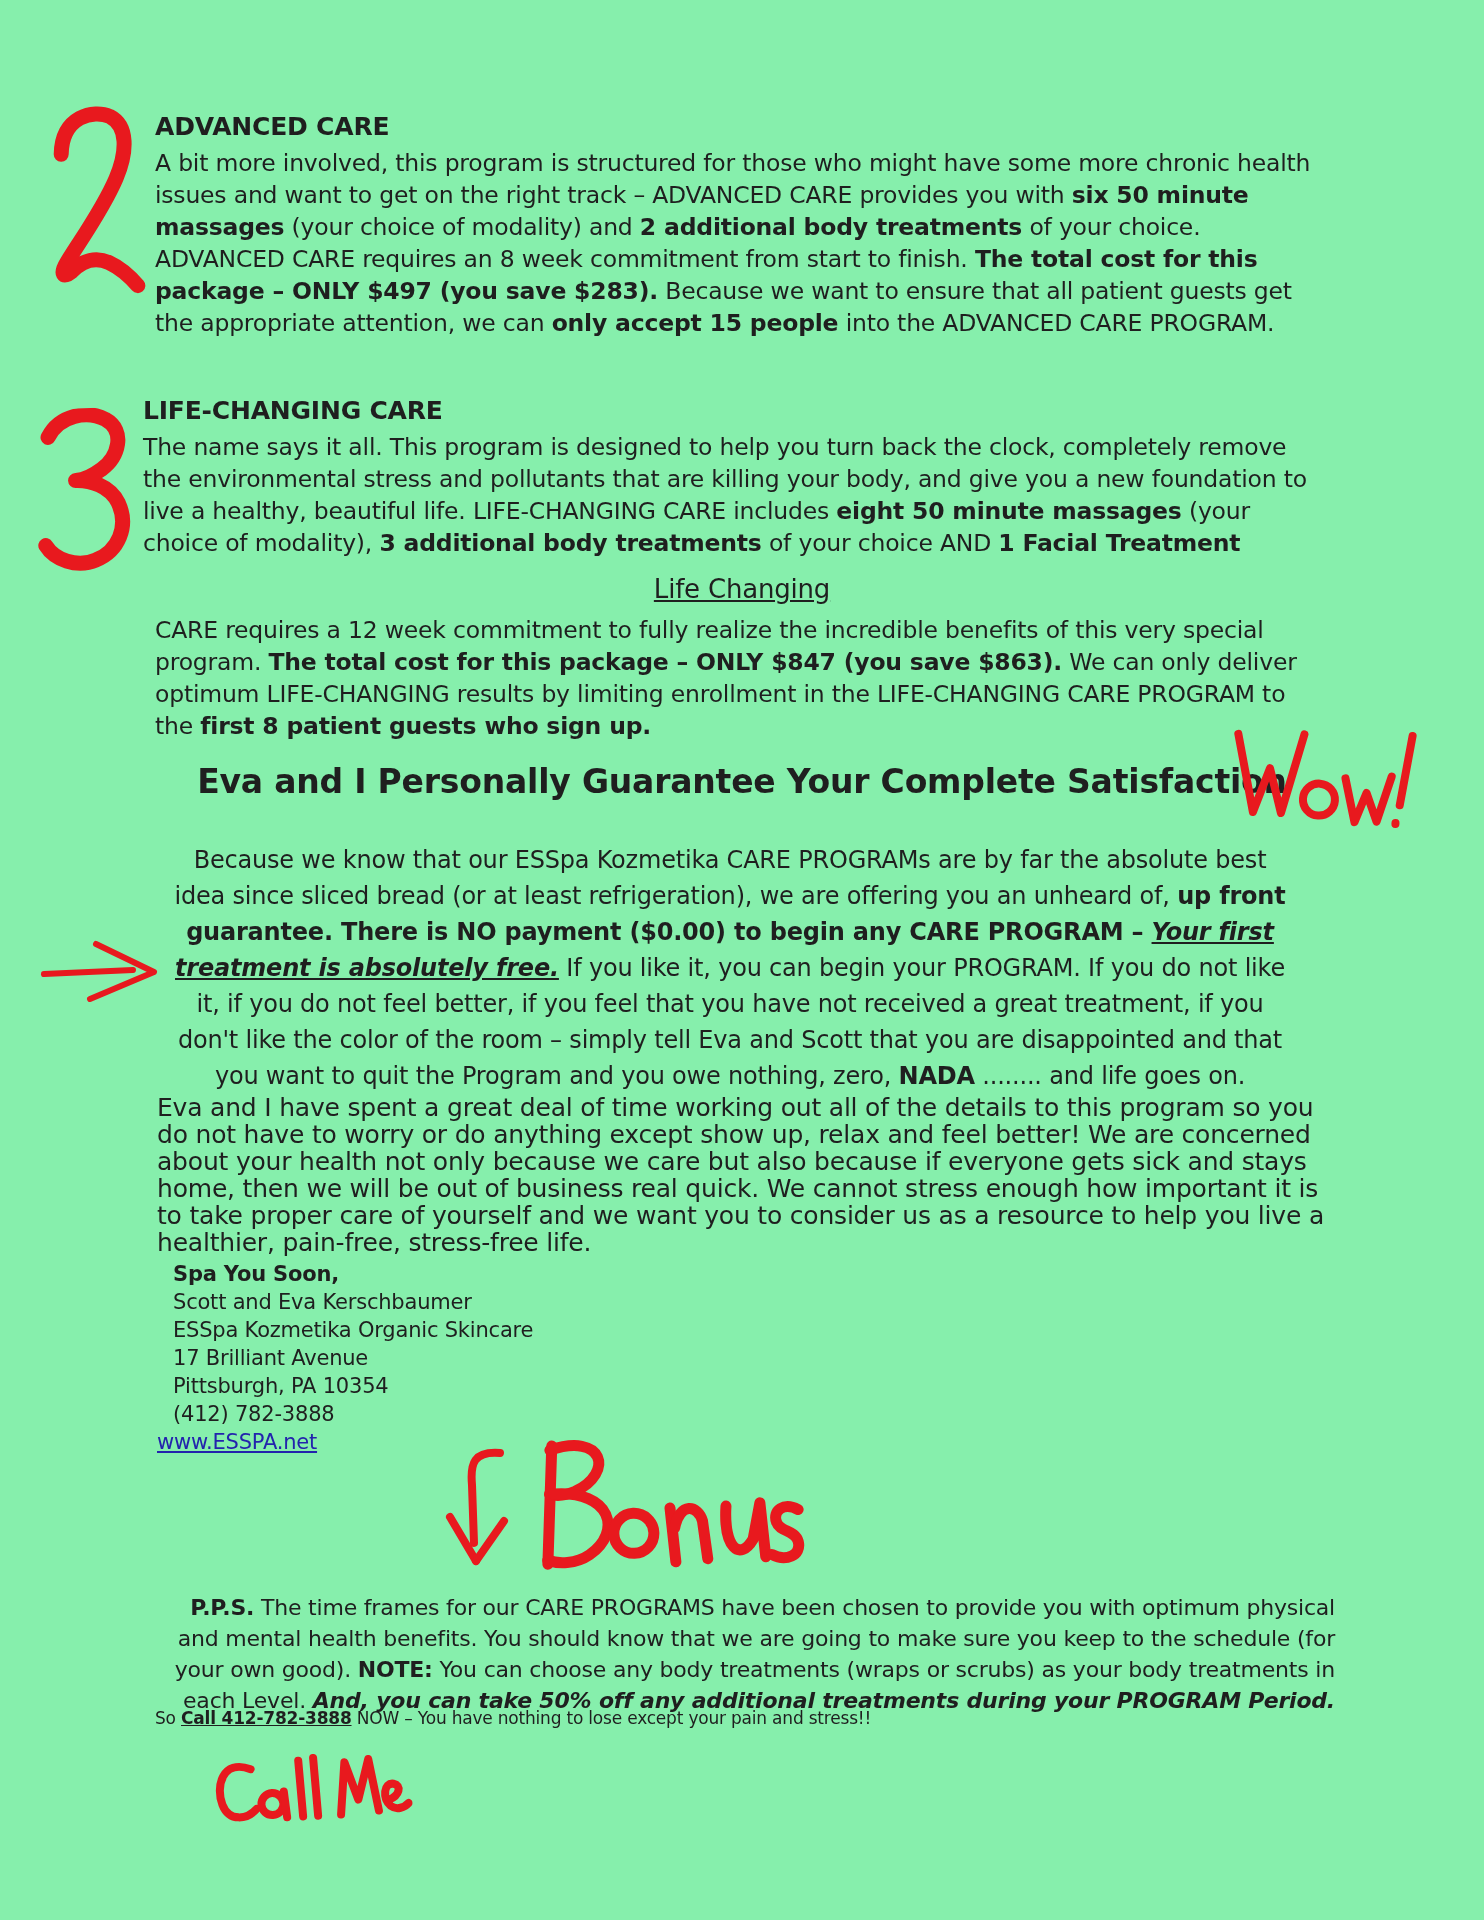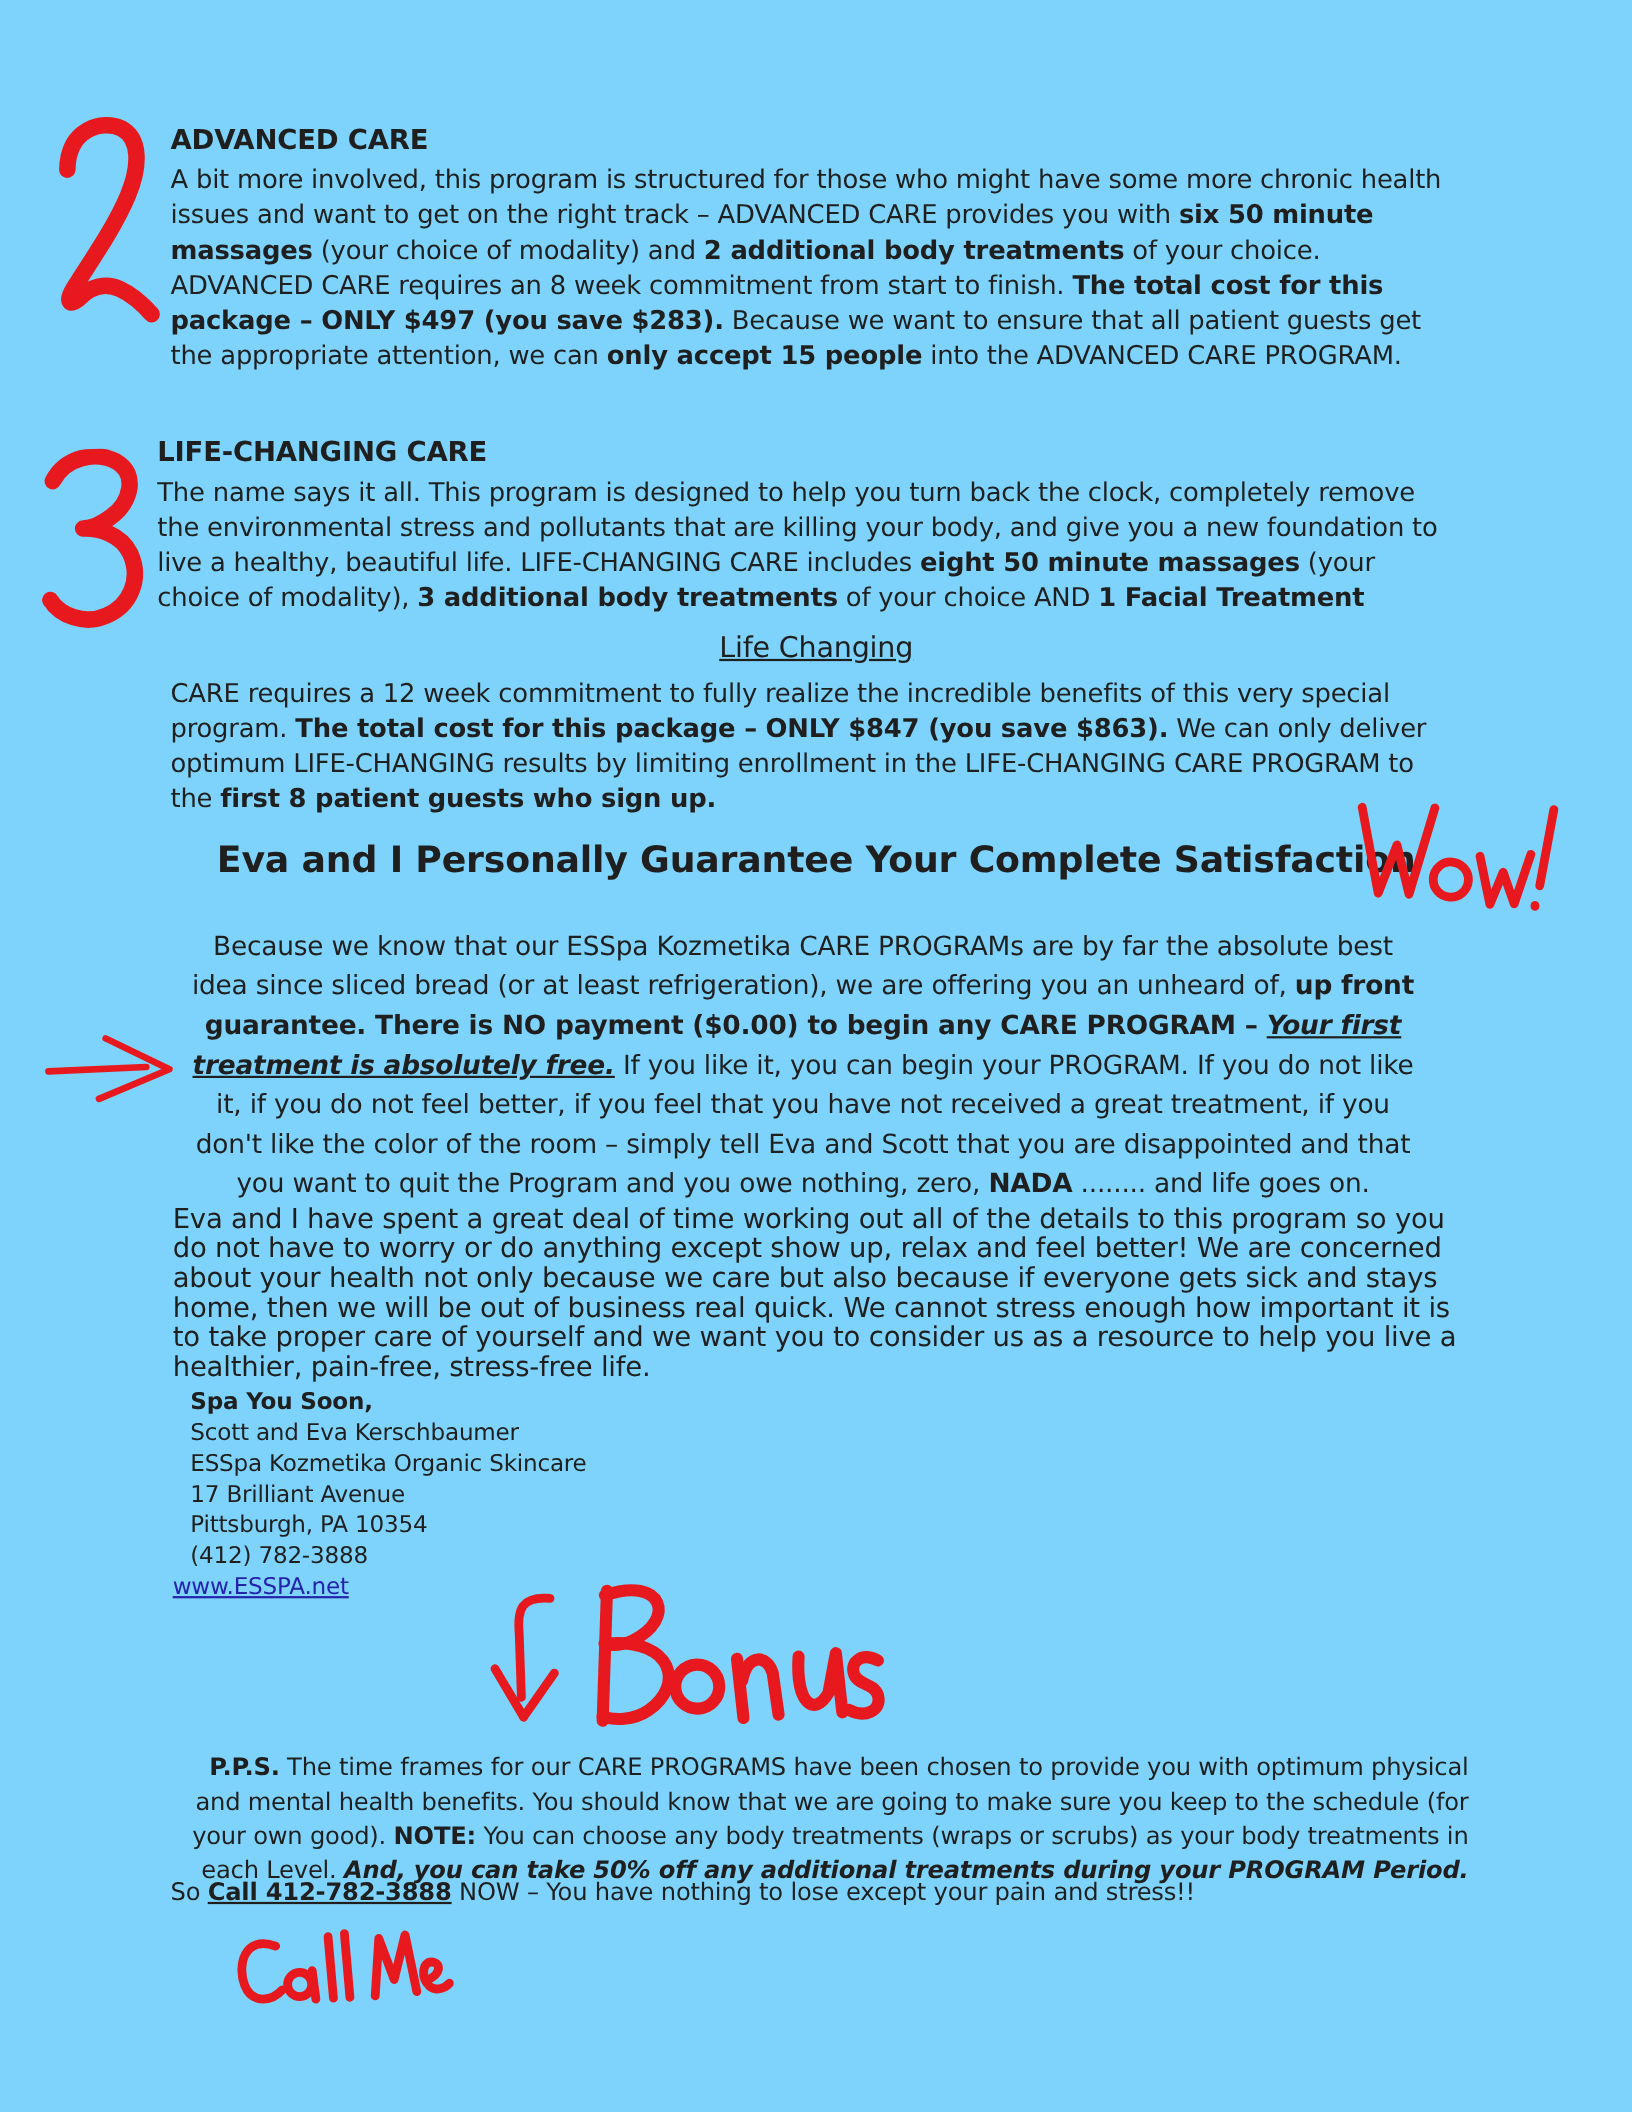--- a/index.html
+++ b/index.html
@@ -1,38 +1,38 @@
 <!DOCTYPE html>
 <html><head>
 <meta charset="utf-8">
 <style>
   html,body{margin:0;padding:0;background:#e9e6df;}
   #page{
     position:relative;
     width:1484px;height:1920px;
-    background:#7dd3fc;
+    background:#86efac;
     font-family:"DejaVu Sans","Liberation Sans",sans-serif;
     color:#1f1f1f;
     overflow:hidden;
     letter-spacing:-0.2px;
   }
   .abs{position:absolute;}
   .b{font-weight:700;}
   .i{font-style:italic;}
   .u{text-decoration:underline;}
   .sec-title{font-size:25px;font-weight:700;margin:0 0 6px 0;}
   .body-lg{font-size:23.5px;line-height:32px;}
   .body-md{font-size:24px;line-height:36px;}
   .body-sm{font-size:25px;line-height:27px;}
   .body-pps{font-size:22px;line-height:31px;}
   .center{text-align:center;}
   .red-ink{stroke:#e8191e;fill:none;stroke-linecap:round;stroke-linejoin:round;}
   #life-changing-heading{font-size:26px;}
   #guarantee-heading{font-size:33px;font-weight:700;}
-  #closing-line{font-size:22px;}
+  #closing-line{font-size:17px;}
   .sig-line{font-size:21px;line-height:28px;margin-left:16px;}
   .sig-closing{font-weight:700;}
   a.site{color:#2323ad;font-weight:400;text-decoration:underline;font-size:21px;line-height:28px;}
 </style>
 </head>
 <body>
 
 <div id="page">
 
   <svg class="abs" style="left:45px;top:105px;transform:rotate(-2deg);" width="105" height="200" viewBox="0 0 105 200" aria-label="2">

